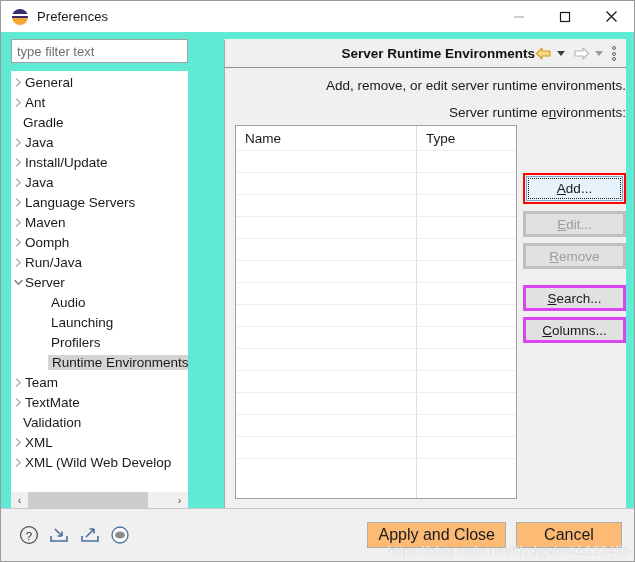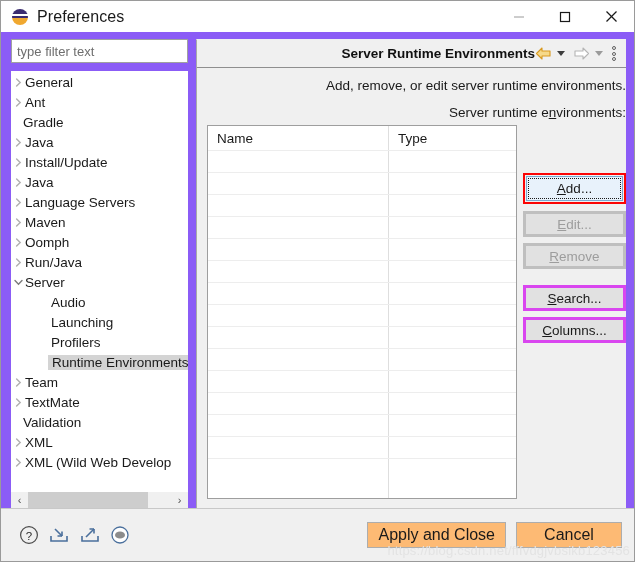--- a/index.html
+++ b/index.html
@@ -36,21 +36,21 @@
     border-radius: 50%;
     background: linear-gradient(to bottom,
       #3b2c70 0%, #3b2c70 30%,
       #ffffff 30%, #ffffff 42%,
       #3b2c70 42%, #3b2c70 56%,
       #f0a830 56%, #f0a830 100%);
     flex: 0 0 auto;
   }
   #title-text {
     margin-left: 9px;
-    font-size: 16px;
+    font-size: 13px;
     color: #1a1a1a;
     letter-spacing: 0.1px;
   }
   #win-controls {
     position: absolute;
     right: 0; top: 0;
     height: 31px;
     display: flex;
     align-items: stretch;
   }
@@ -62,21 +62,22 @@
     cursor: default;
   }
   .win-btn svg { display: block; }
 
   
   #body {
     flex: 1 1 auto;
     display: flex;
     padding: 0;
     min-height: 0;
-    background: #8b5cf6;
+    background: #5eead4;
+    gap: 28px;
   }
 
   
   #left-col {
     width: 187px;
     flex: 0 0 187px;
     display: flex;
     flex-direction: column;
     padding: 7px 0 0 10px;
     min-height: 0;

